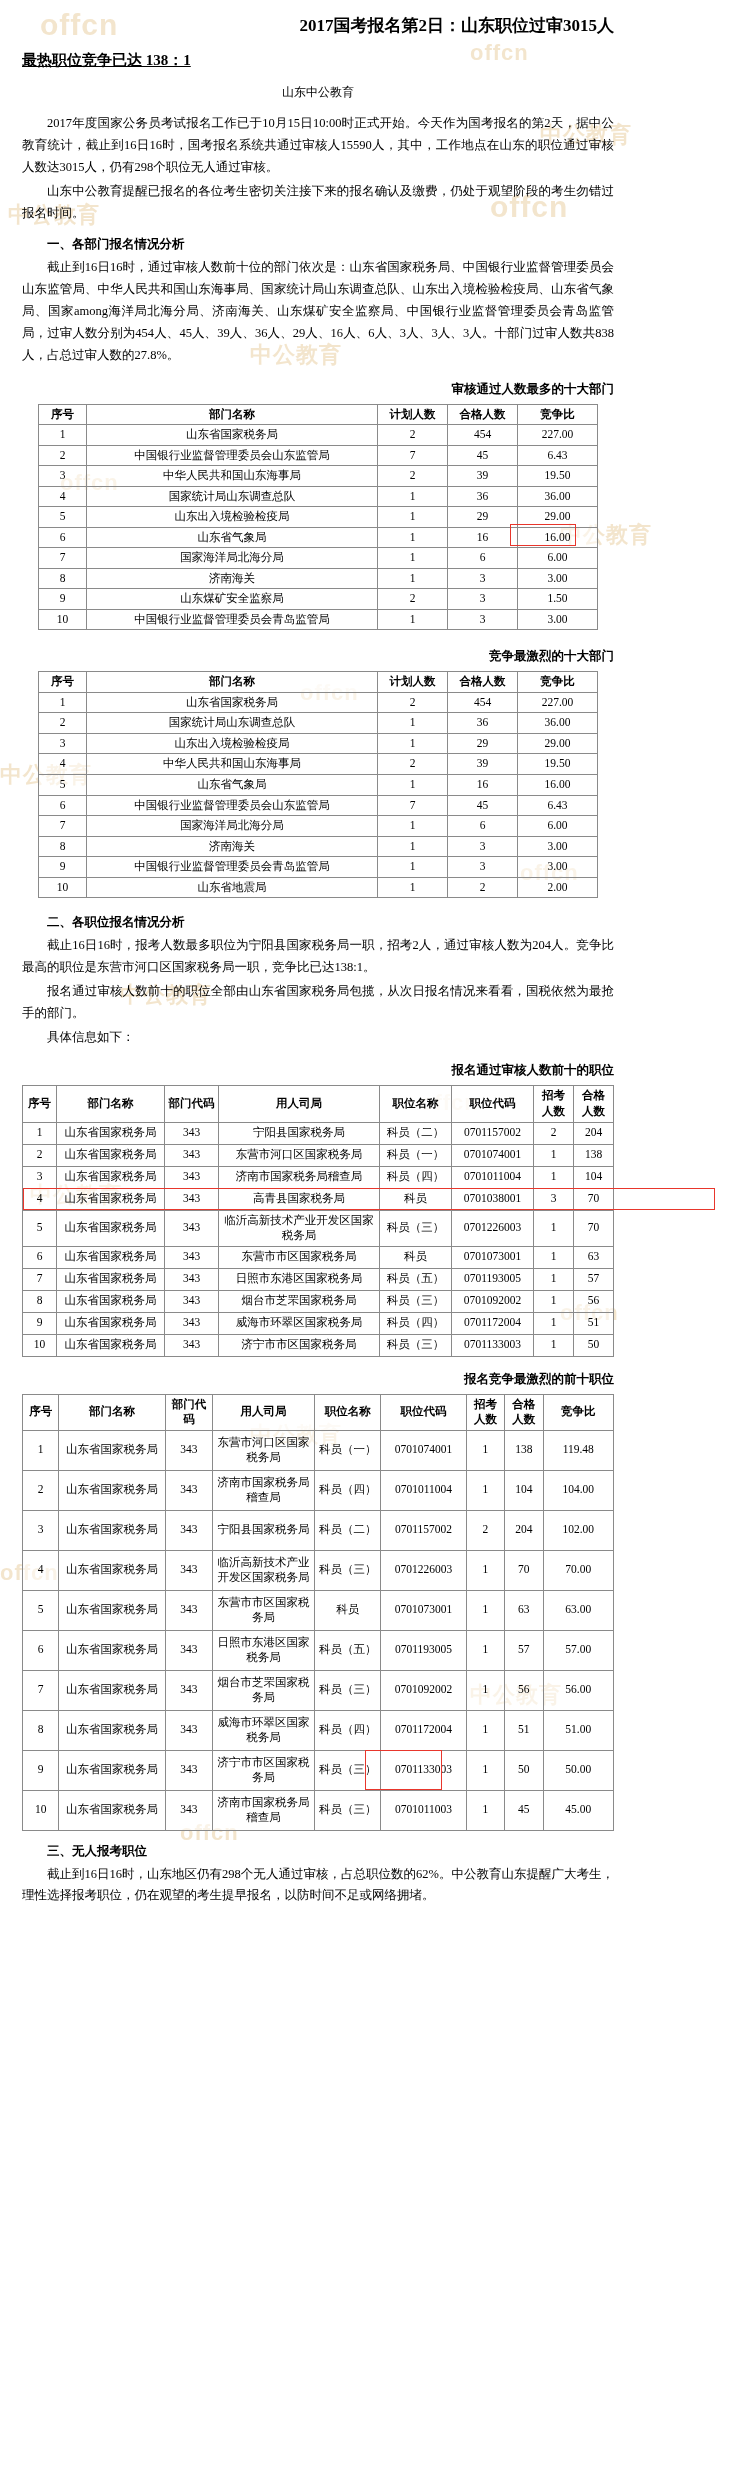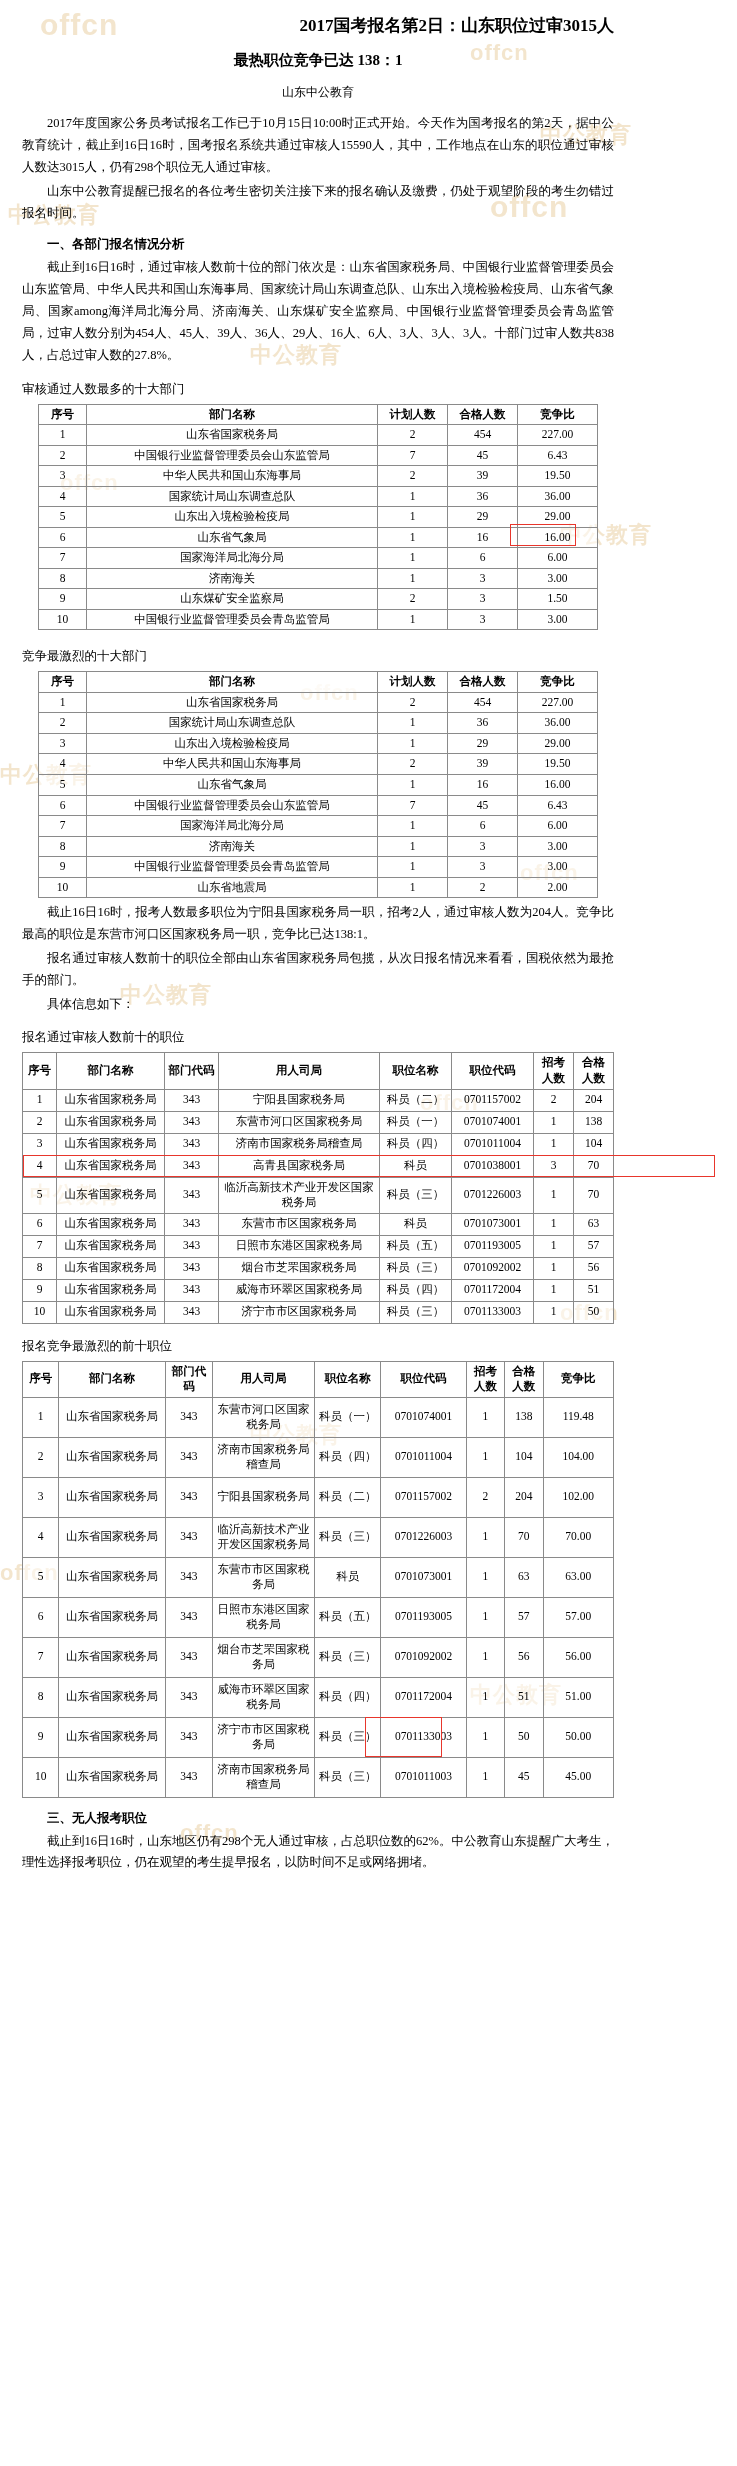--- a/index.html
+++ b/index.html
@@ -35,45 +35,46 @@
   h1.title {
     font-size: 17px;
     font-weight: bold;
     text-align: right;
     margin: 4px 0 14px 0;
     letter-spacing: 0px;
   }
   h2.subtitle {
     font-size: 15px;
     font-weight: bold;
-    text-align: center;
+    text-align: left;
     margin: 0 0 14px 0;
+    text-decoration: underline;
   }
   .byline {
     text-align: center;
     font-size: 12px;
     margin: 0 0 12px 0;
   }
   p.para {
     font-size: 12.5px;
     line-height: 1.75;
     margin: 0 0 2px 0;
     text-indent: 2em;
     text-align: justify;
   }
   p.sec {
     font-size: 12.5px;
     font-weight: bold;
     margin: 12px 0 4px 0;
     text-indent: 2em;
   }
   .tbl-cap {
-    text-align: left;
+    text-align: right;
     font-size: 12.5px;
-    font-weight: normal;
+    font-weight: bold;
     margin: 14px 0 6px 0;
   }
   table {
     border-collapse: collapse;
     width: 100%;
     font-size: 11.5px;
     margin: 0 auto 4px auto;
     background: rgba(255,255,255,0.55);
   }
   table.t-dept { width: 560px; }
@@ -307,20 +308,21 @@
               <td>10</td>
               <td>山东省地震局</td>
               <td>1</td>
               <td>2</td>
               <td>2.00</td>
             </tr>
           </tbody>
       </table>
     </div>
 
+    <p class="sec">二、各职位报名情况分析</p>
     <p class="para">截止16日16时，报考人数最多职位为宁阳县国家税务局一职，招考2人，通过审核人数为204人。竞争比最高的职位是东营市河口区国家税务局一职，竞争比已达138:1。</p>
     <p class="para">报名通过审核人数前十的职位全部由山东省国家税务局包揽，从次日报名情况来看看，国税依然为最抢手的部门。</p>
     <p class="para">具体信息如下：</p>
 
     <div class="tbl-cap">报名通过审核人数前十的职位</div>
     <div style="position:relative;">
       <table class="t-wide">
         <thead>
             <tr id="t3h">
               <th style="width: 34px;">序号</th>

